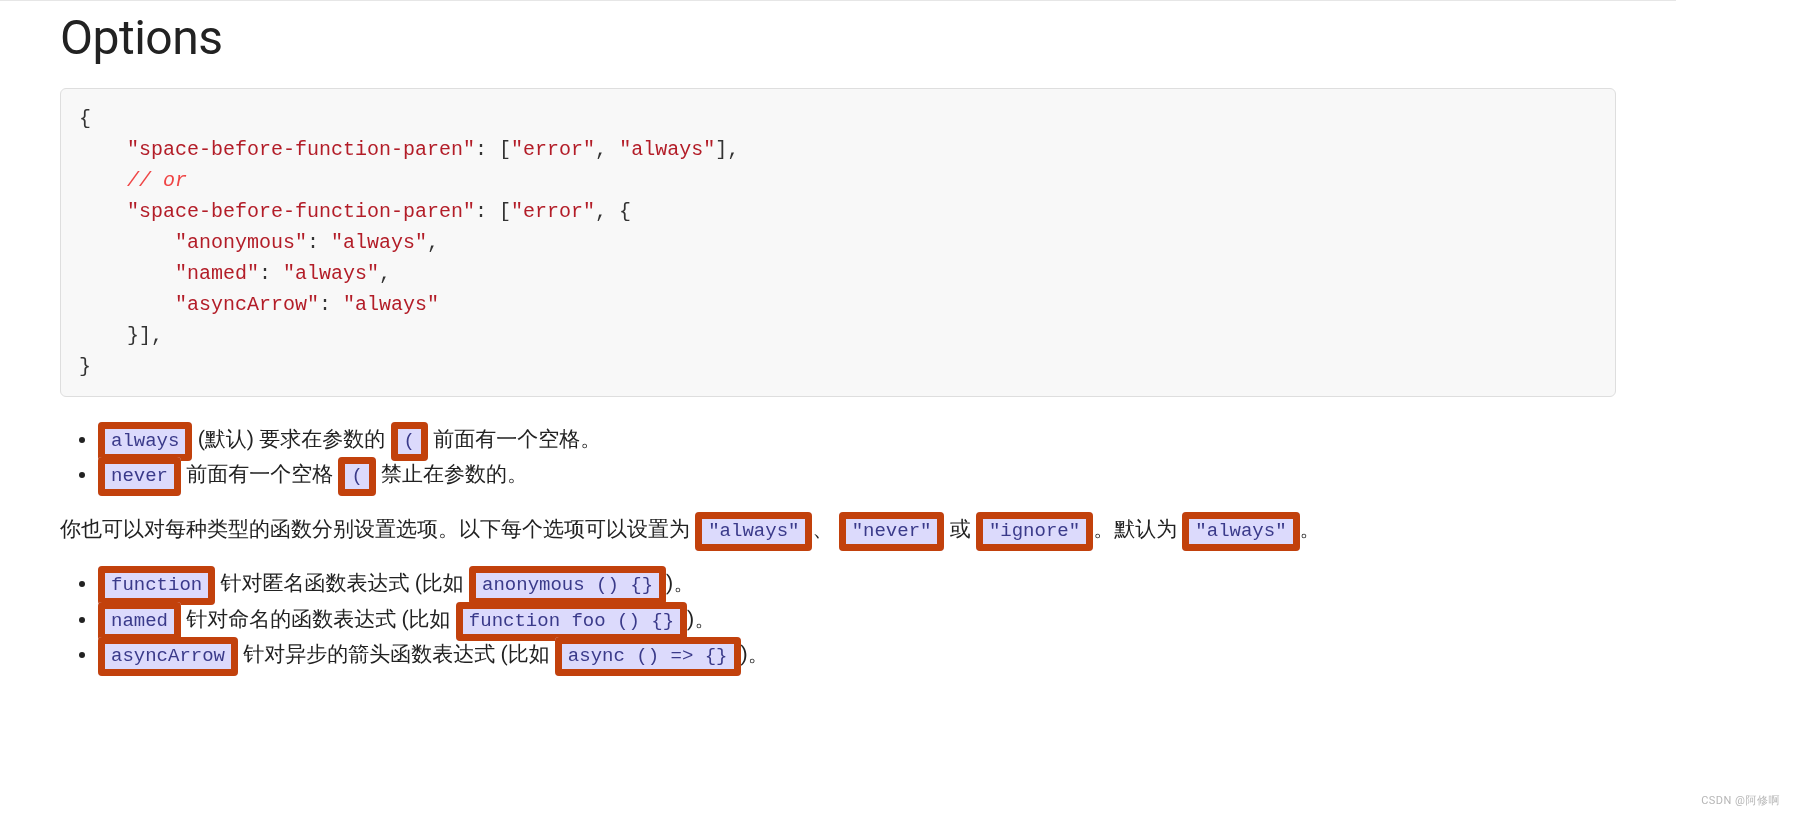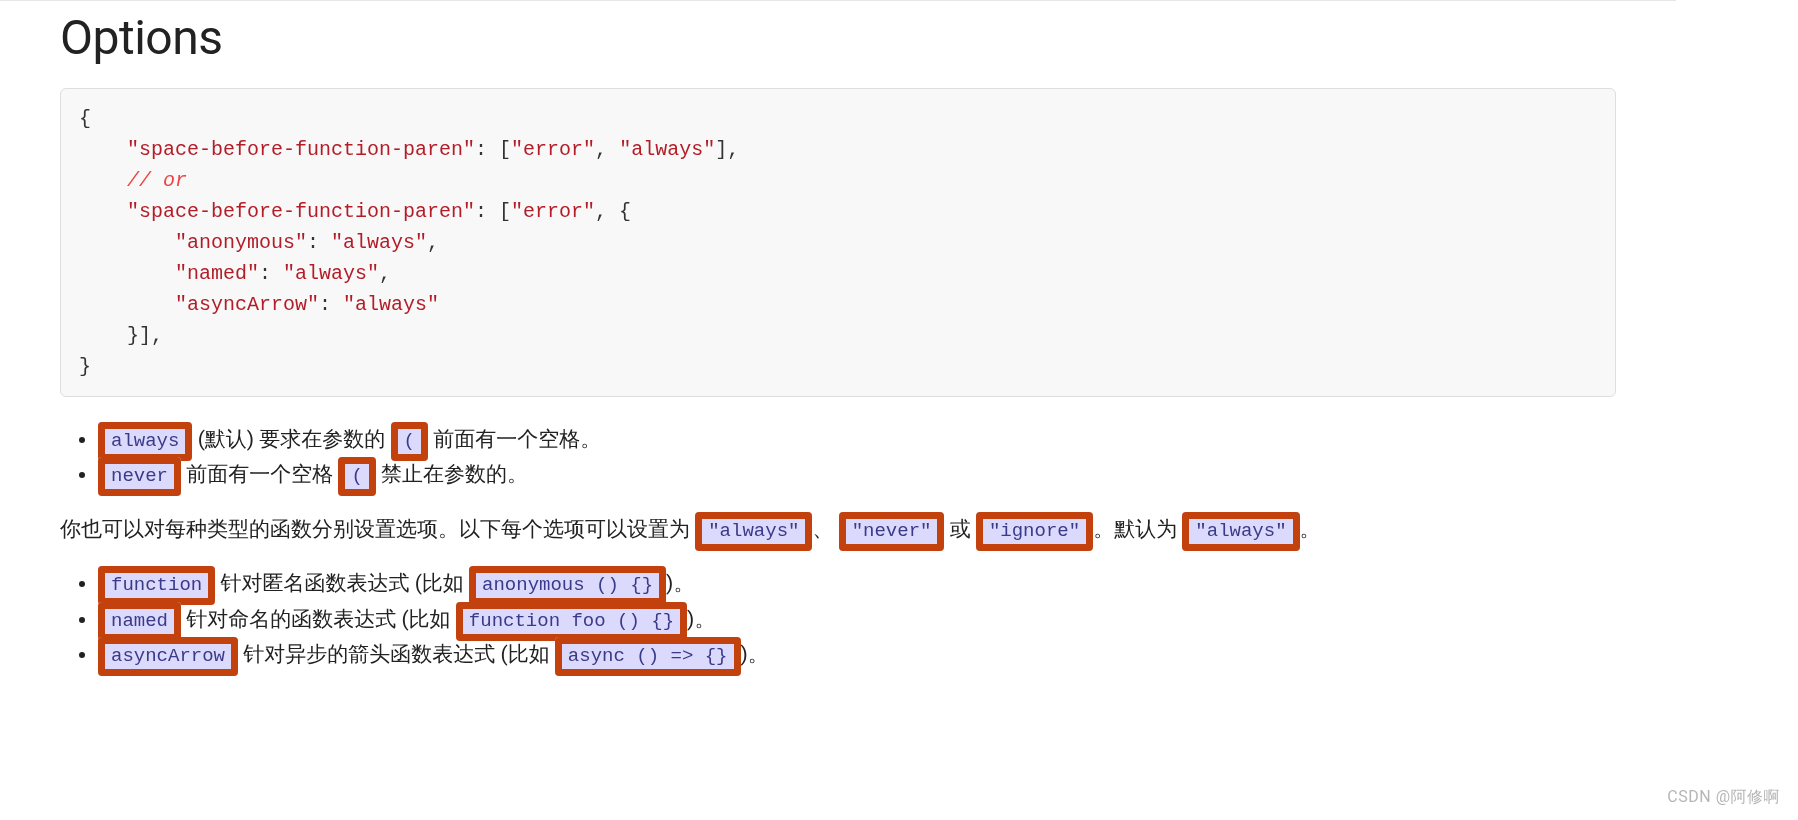--- a/index.html
+++ b/index.html
@@ -66,21 +66,21 @@
     padding: 1px 6px 2px 6px;
     font-family: Consolas, "Courier New", monospace;
     font-size: 19px;
     color: #3a3a8a;
     white-space: nowrap;
   }
   .watermark {
     position: fixed;
     right: 18px;
     bottom: 12px;
-    font-size: 16px;
+    font-size: 11px;
     color: rgba(120,120,120,0.55);
     letter-spacing: 0.5px;
     pointer-events: none;
   }
 </style>
 </head>
 <body>
 
 <div class="page">
   <div class="top-border"></div>

